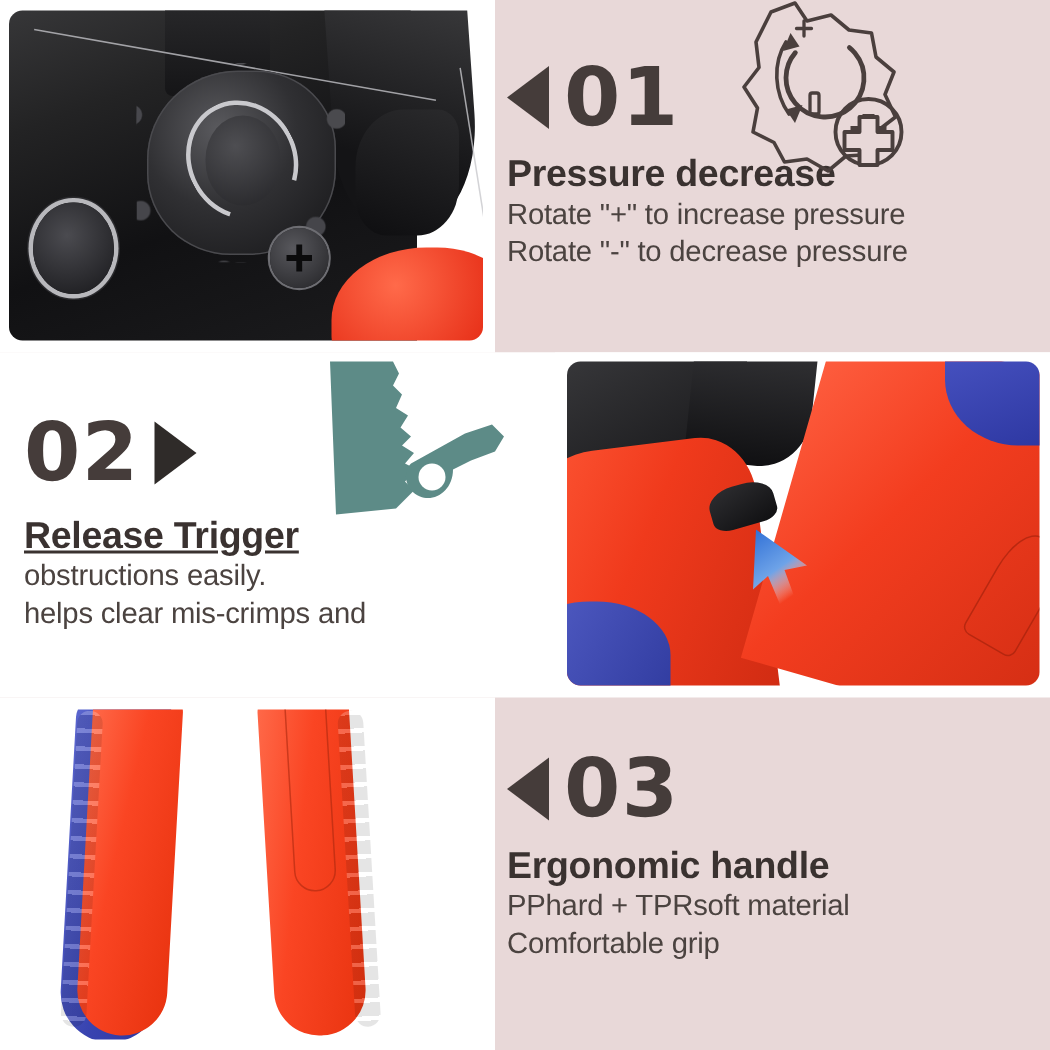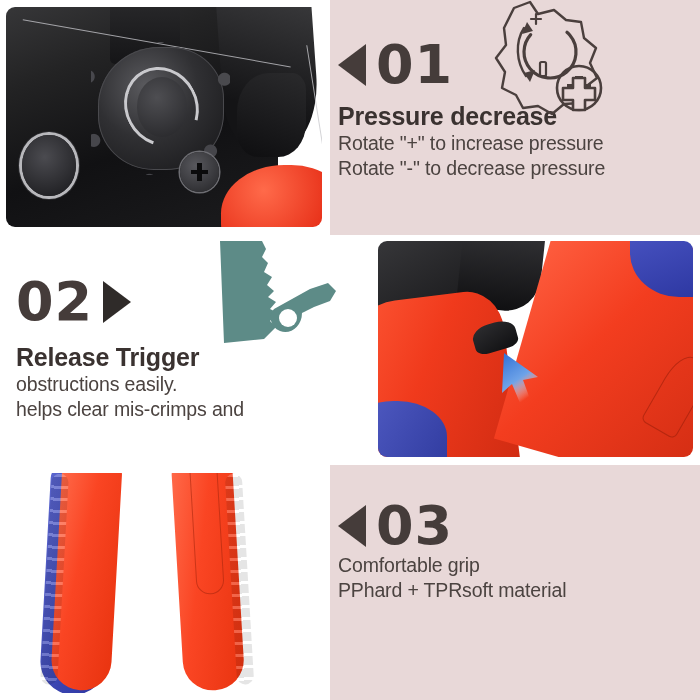--- a/index.html
+++ b/index.html
@@ -251,21 +251,21 @@
   
   #section-01 .text-pane { padding-top: 38px; padding-left: 8px; }
   #section-02 .text-pane { padding-top: 40px; padding-left: 16px; }
   #section-03 .text-pane { padding-top: 34px; padding-left: 8px; }
 
   
   .icon-gear { position: absolute; left: 148px; top: 0px; }
   
   .icon-trigger { position: absolute; left: 210px; top: 4px; }
 
-  .hl-02 { margin-top: 14px; }
+  .hl-02 { margin-top: 14px; text-decoration: underline; }
 </style>
 </head>
 <body>
 
 <div class="page">
 
   <div class="section sec-pink" id="section-01">
 
     <div class="photo-pane" id="photo-regulator">
       <div class="photo-frame">
@@ -383,18 +383,19 @@
           <div class="ridges"></div>
         </div>
       </div>
     </div>
 
     <div class="text-pane">
       <div class="num-row">
         <div class="tri tri-left"></div>
         <div class="num">03</div>
       </div>
+      <div class="headline">Ergonomic handle</div>
+      <div class="body-line">PPhard + TPRsoft material</div>
       <div class="body-line">Comfortable grip</div>
-      <div class="body-line">PPhard + TPRsoft material</div>
     </div>
   </div>
 
 </div>
 
 </body></html>

